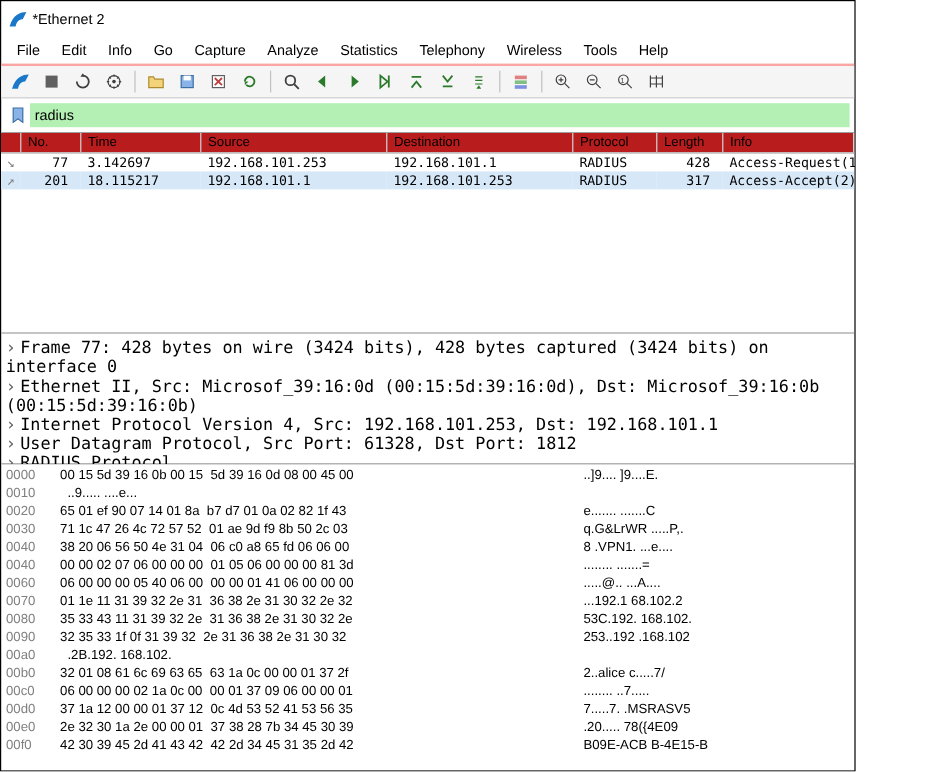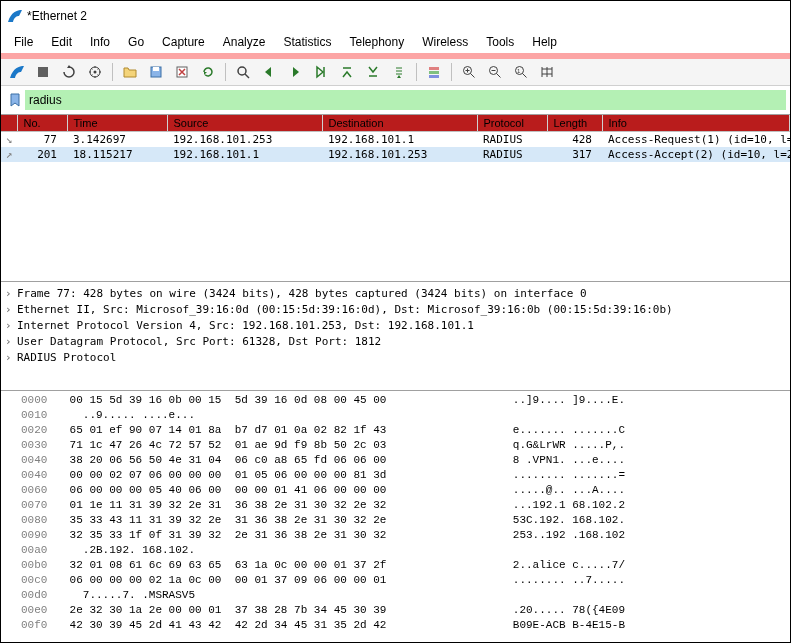--- a/index.html
+++ b/index.html
@@ -1,39 +1,39 @@
 <!DOCTYPE html>
 <html><head>
 <meta charset="utf-8">
 <style>
   html,body{margin:0;padding:0;font-family:"Segoe UI",Tahoma,sans-serif;font-size:12px;color:#000;background:#fff;}
-  .window{width:791px;height:643px;border:1px solid #000;box-sizing:border-box;display:flex;flex-direction:column;overflow:hidden;}
+  .window{width:713px;height:643px;border:1px solid #000;box-sizing:border-box;display:flex;flex-direction:column;overflow:hidden;}
   .titlebar{display:flex;align-items:center;height:26px;padding:2px 6px;}
   .titlebar svg{width:16px;height:16px;margin-right:4px;}
   .title-text{font-size:12px;}
-  .menubar{display:flex;align-items:center;height:22px;padding:0 4px;border-bottom:6px solid #fca5a5;}
+  .menubar{display:flex;align-items:center;height:22px;padding:0 4px;border-bottom:2px solid #fca5a5;}
   .menubar .menu-item{padding:2px 9px;cursor:default;}
   .toolbar{display:flex;align-items:center;height:26px;padding:0 4px;gap:2px;border-bottom:1px solid #d0d0d0;background:#f5f5f5;}
   .toolbar .tb-btn{width:22px;height:22px;display:flex;align-items:center;justify-content:center;border:1px solid transparent;border-radius:2px;}
   .toolbar .sep{width:1px;height:18px;background:#c0c0c0;margin:0 3px;}
   .filterbar{display:flex;align-items:center;height:24px;padding:2px 4px;border-bottom:1px solid #a0a0a0;}
   .filterbar .bm{width:20px;height:20px;display:flex;align-items:center;justify-content:center;}
   .filterbar input{flex:1;border:none;outline:none;background:#b4f0b4;height:20px;padding:0 4px;font-family:inherit;font-size:12px;}
   .packet-list{flex:0 0 166px;overflow:auto;border-bottom:1px solid #a0a0a0;}
   .packet-list table{width:100%;border-collapse:collapse;table-layout:fixed;}
   .packet-list th{font-weight:400;text-align:left;padding:2px 6px;border-right:1px solid #d0d0d0;border-bottom:1px solid #c0c0c0;background:#b91c1c;font-size:11px;white-space:nowrap;}
   .packet-list td{padding:1px 6px;font-family:Consolas,monospace;font-size:11px;white-space:nowrap;}
   .packet-list tr.row{background:#fff;}
   .packet-list tr.row.sel{background:#d6e8f8;}
   .packet-list td.num{text-align:right;padding-right:10px;}
   .packet-list .arrow-col{width:16px;}
   .packet-list .arrow-cell{padding:0;width:16px;text-align:center;color:#808080;}
-  .details{flex:0 0 100px;overflow:auto;border-bottom:1px solid #a0a0a0;padding:4px 4px;font-family:Consolas,monospace;font-size:11px;line-height:16px;}
+  .details{flex:0 0 100px;overflow:auto;border-bottom:1px solid #a0a0a0;padding:4px 4px;font-family:Consolas,monospace;font-size:14px;line-height:16px;}
   .details .line .exp{display:inline-block;width:12px;color:#606060;}
-  .hexpane{flex:1 1 auto;overflow:auto;font-family:Liberation Mono, monospace;font-size:11px;line-height:15px;padding:2px 16px;}
+  .hexpane{flex:1 1 auto;overflow:auto;font-family:Liberation Sans, sans-serif;font-size:11px;line-height:15px;padding:2px 0;}
   .hexpane .hexrow{display:flex;white-space:pre;}
   .hexpane .off{width:42px;color:#808080;text-align:left;padding-left:4px;}
   .hexpane .bytes{width:430px;}
   .hexpane .ascii{flex:1;}
 </style>
 </head>
 <body>
 
 <div class="window">
 
@@ -253,18 +253,18 @@
       <div class="hexrow"><span class="off">0030</span><span class="bytes"> 71 1c 47 26 4c 72 57 52  01 ae 9d f9 8b 50 2c 03</span><span class="ascii">   q.G&amp;LrWR .....P,.</span></div>
       <div class="hexrow"><span class="off">0040</span><span class="bytes"> 38 20 06 56 50 4e 31 04  06 c0 a8 65 fd 06 06 00</span><span class="ascii">   8 .VPN1. ...e....</span></div>
       <div class="hexrow"><span class="off">0040</span><span class="bytes"> 00 00 02 07 06 00 00 00  01 05 06 00 00 00 81 3d</span><span class="ascii">   ........ .......=</span></div>
       <div class="hexrow"><span class="off">0060</span><span class="bytes"> 06 00 00 00 05 40 06 00  00 00 01 41 06 00 00 00</span><span class="ascii">   .....@.. ...A....</span></div>
       <div class="hexrow"><span class="off">0070</span><span class="bytes"> 01 1e 11 31 39 32 2e 31  36 38 2e 31 30 32 2e 32</span><span class="ascii">   ...192.1 68.102.2</span></div>
       <div class="hexrow"><span class="off">0080</span><span class="bytes"> 35 33 43 11 31 39 32 2e  31 36 38 2e 31 30 32 2e</span><span class="ascii">   53C.192. 168.102.</span></div>
       <div class="hexrow"><span class="off">0090</span><span class="bytes"> 32 35 33 1f 0f 31 39 32  2e 31 36 38 2e 31 30 32</span><span class="ascii">   253..192 .168.102</span></div>
       <div class="hexrow"><span class="off">00a0</span><span class="ascii">   .2B.192. 168.102.</span></div>
       <div class="hexrow"><span class="off">00b0</span><span class="bytes"> 32 01 08 61 6c 69 63 65  63 1a 0c 00 00 01 37 2f</span><span class="ascii">   2..alice c.....7/</span></div>
       <div class="hexrow"><span class="off">00c0</span><span class="bytes"> 06 00 00 00 02 1a 0c 00  00 01 37 09 06 00 00 01</span><span class="ascii">   ........ ..7.....</span></div>
-      <div class="hexrow"><span class="off">00d0</span><span class="ascii">   7.....7. .MSRASV5</span></div>
+      <div class="hexrow"><span class="off">00d0</span><span class="bytes"> 37 1a 12 00 00 01 37 12  0c 4d 53 52 41 53 56 35</span><span class="ascii">   7.....7. .MSRASV5</span></div>
       <div class="hexrow"><span class="off">00e0</span><span class="bytes"> 2e 32 30 1a 2e 00 00 01  37 38 28 7b 34 45 30 39</span><span class="ascii">   .20..... 78({4E09</span></div>
       <div class="hexrow"><span class="off">00f0</span><span class="bytes"> 42 30 39 45 2d 41 43 42  42 2d 34 45 31 35 2d 42</span><span class="ascii">   B09E-ACB B-4E15-B</span></div>
     </div>
 
 </div>
 
 </body></html>

